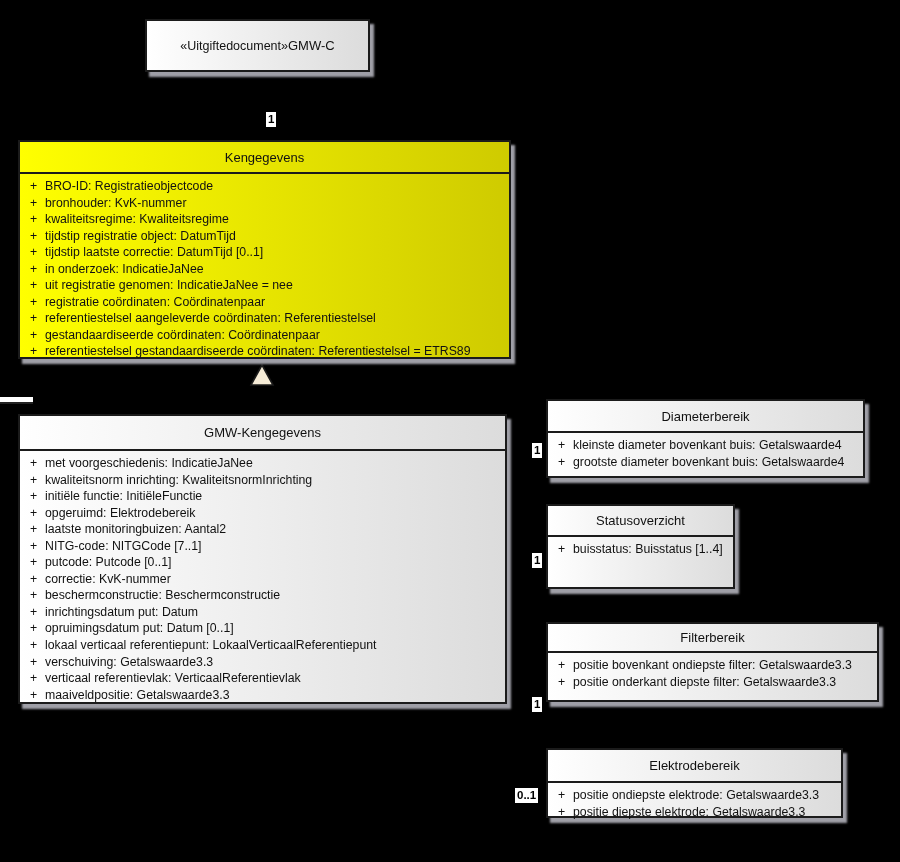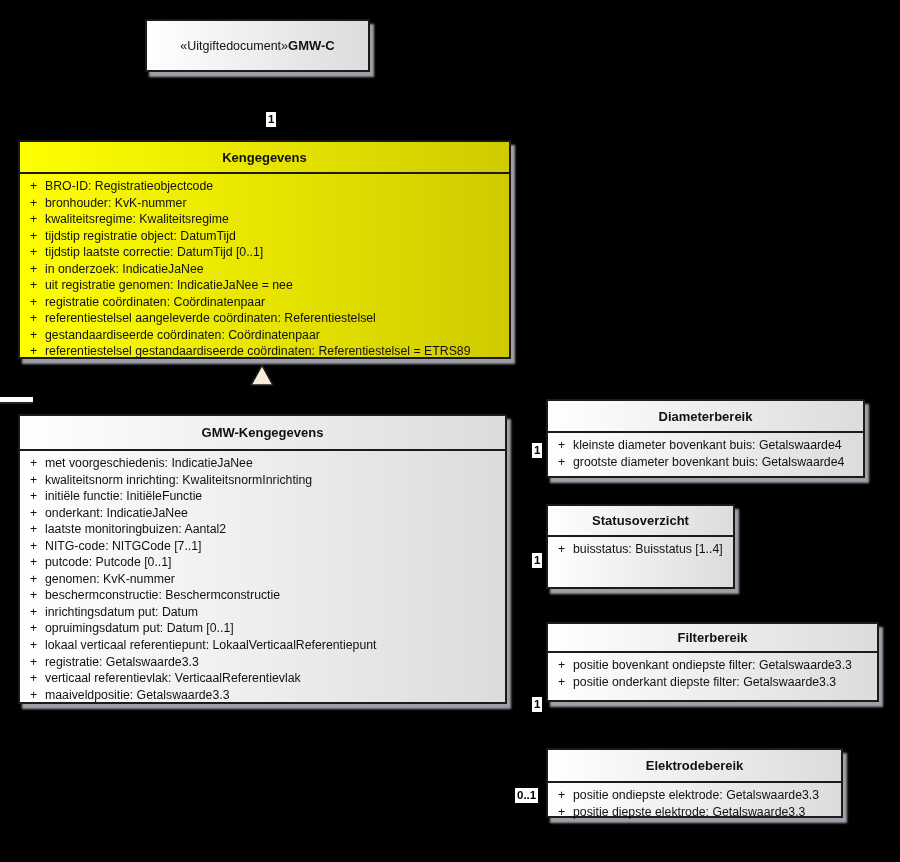--- a/index.html
+++ b/index.html
@@ -4,28 +4,28 @@
 <style>
   html,body{margin:0;padding:0;background:#000;}
   #stage{position:relative;width:900px;height:862px;background:#000;overflow:hidden;
          font-family:"Liberation Sans",sans-serif;color:#111;}
   
   .cls{position:absolute;border:2px solid #1b1b1b;box-shadow:4px 5px 2px rgba(168,168,176,.95);
        box-sizing:border-box;}
   .cls.plain{background:linear-gradient(to right,#ffffff,#dcdcdc);}
   .cls.yellow{background:linear-gradient(to right,#ffff00,#cfcb00);}
   .cls-title{border-bottom:2px solid #1b1b1b;display:flex;align-items:center;justify-content:center;
-             font-weight:bold;font-size:13px;box-sizing:border-box;}
+             font-weight:normal;font-size:13px;box-sizing:border-box;}
   .cls-attrs{padding-top:4px;}
   .row{height:16.55px;line-height:16.55px;font-size:12.3px;white-space:nowrap;display:flex;}
   .plus{width:15px;margin-left:10px;flex:0 0 auto;}
   
   .hdr2{display:flex;align-items:center;justify-content:center;}
   .stereotype{font-size:12.5px;line-height:16px;}
-  .cls-name{font-size:13px;font-weight:bold;line-height:16px;}
+  .cls-name{font-size:13px;font-weight:normal;line-height:16px;}
   
   .edge{position:absolute;background:#000;}
   .mult{position:absolute;background:#fff;color:#000;font-weight:bold;font-size:11.5px;
         line-height:15px;padding:0 2px;}
   .tri{position:absolute;}
   .sliver{position:absolute;background:#fff;border-bottom:2px solid #222;}
 </style>
 </head>
 <body>
 
@@ -111,57 +111,57 @@
       <div class="row">
           <span class="plus">+</span>
           <span>kwaliteitsnorm inrichting: KwaliteitsnormInrichting</span>
         </div>
       <div class="row">
           <span class="plus">+</span>
           <span>initiële functie: InitiëleFunctie</span>
         </div>
       <div class="row">
           <span class="plus">+</span>
-          <span>onderkant: IndicatieJaNee</span>
+          <span>opgeruimd: Elektrodebereik</span>
         </div>
       <div class="row">
           <span class="plus">+</span>
           <span>laatste monitoringbuizen: Aantal2</span>
         </div>
       <div class="row">
           <span class="plus">+</span>
           <span>NITG-code: NITGCode [7..1]</span>
         </div>
       <div class="row">
           <span class="plus">+</span>
           <span>putcode: Putcode [0..1]</span>
         </div>
       <div class="row">
           <span class="plus">+</span>
-          <span>genomen: KvK-nummer</span>
+          <span>correctie: KvK-nummer</span>
         </div>
       <div class="row">
           <span class="plus">+</span>
           <span>beschermconstructie: Beschermconstructie</span>
         </div>
       <div class="row">
           <span class="plus">+</span>
           <span>inrichtingsdatum put: Datum</span>
         </div>
       <div class="row">
           <span class="plus">+</span>
           <span>opruimingsdatum put: Datum [0..1]</span>
         </div>
       <div class="row">
           <span class="plus">+</span>
           <span>lokaal verticaal referentiepunt: LokaalVerticaalReferentiepunt</span>
         </div>
       <div class="row">
           <span class="plus">+</span>
-          <span>registratie: Getalswaarde3.3</span>
+          <span>verschuiving: Getalswaarde3.3</span>
         </div>
       <div class="row">
           <span class="plus">+</span>
           <span>verticaal referentievlak: VerticaalReferentievlak</span>
         </div>
       <div class="row">
           <span class="plus">+</span>
           <span>maaiveldpositie: Getalswaarde3.3</span>
         </div>
     </div>

